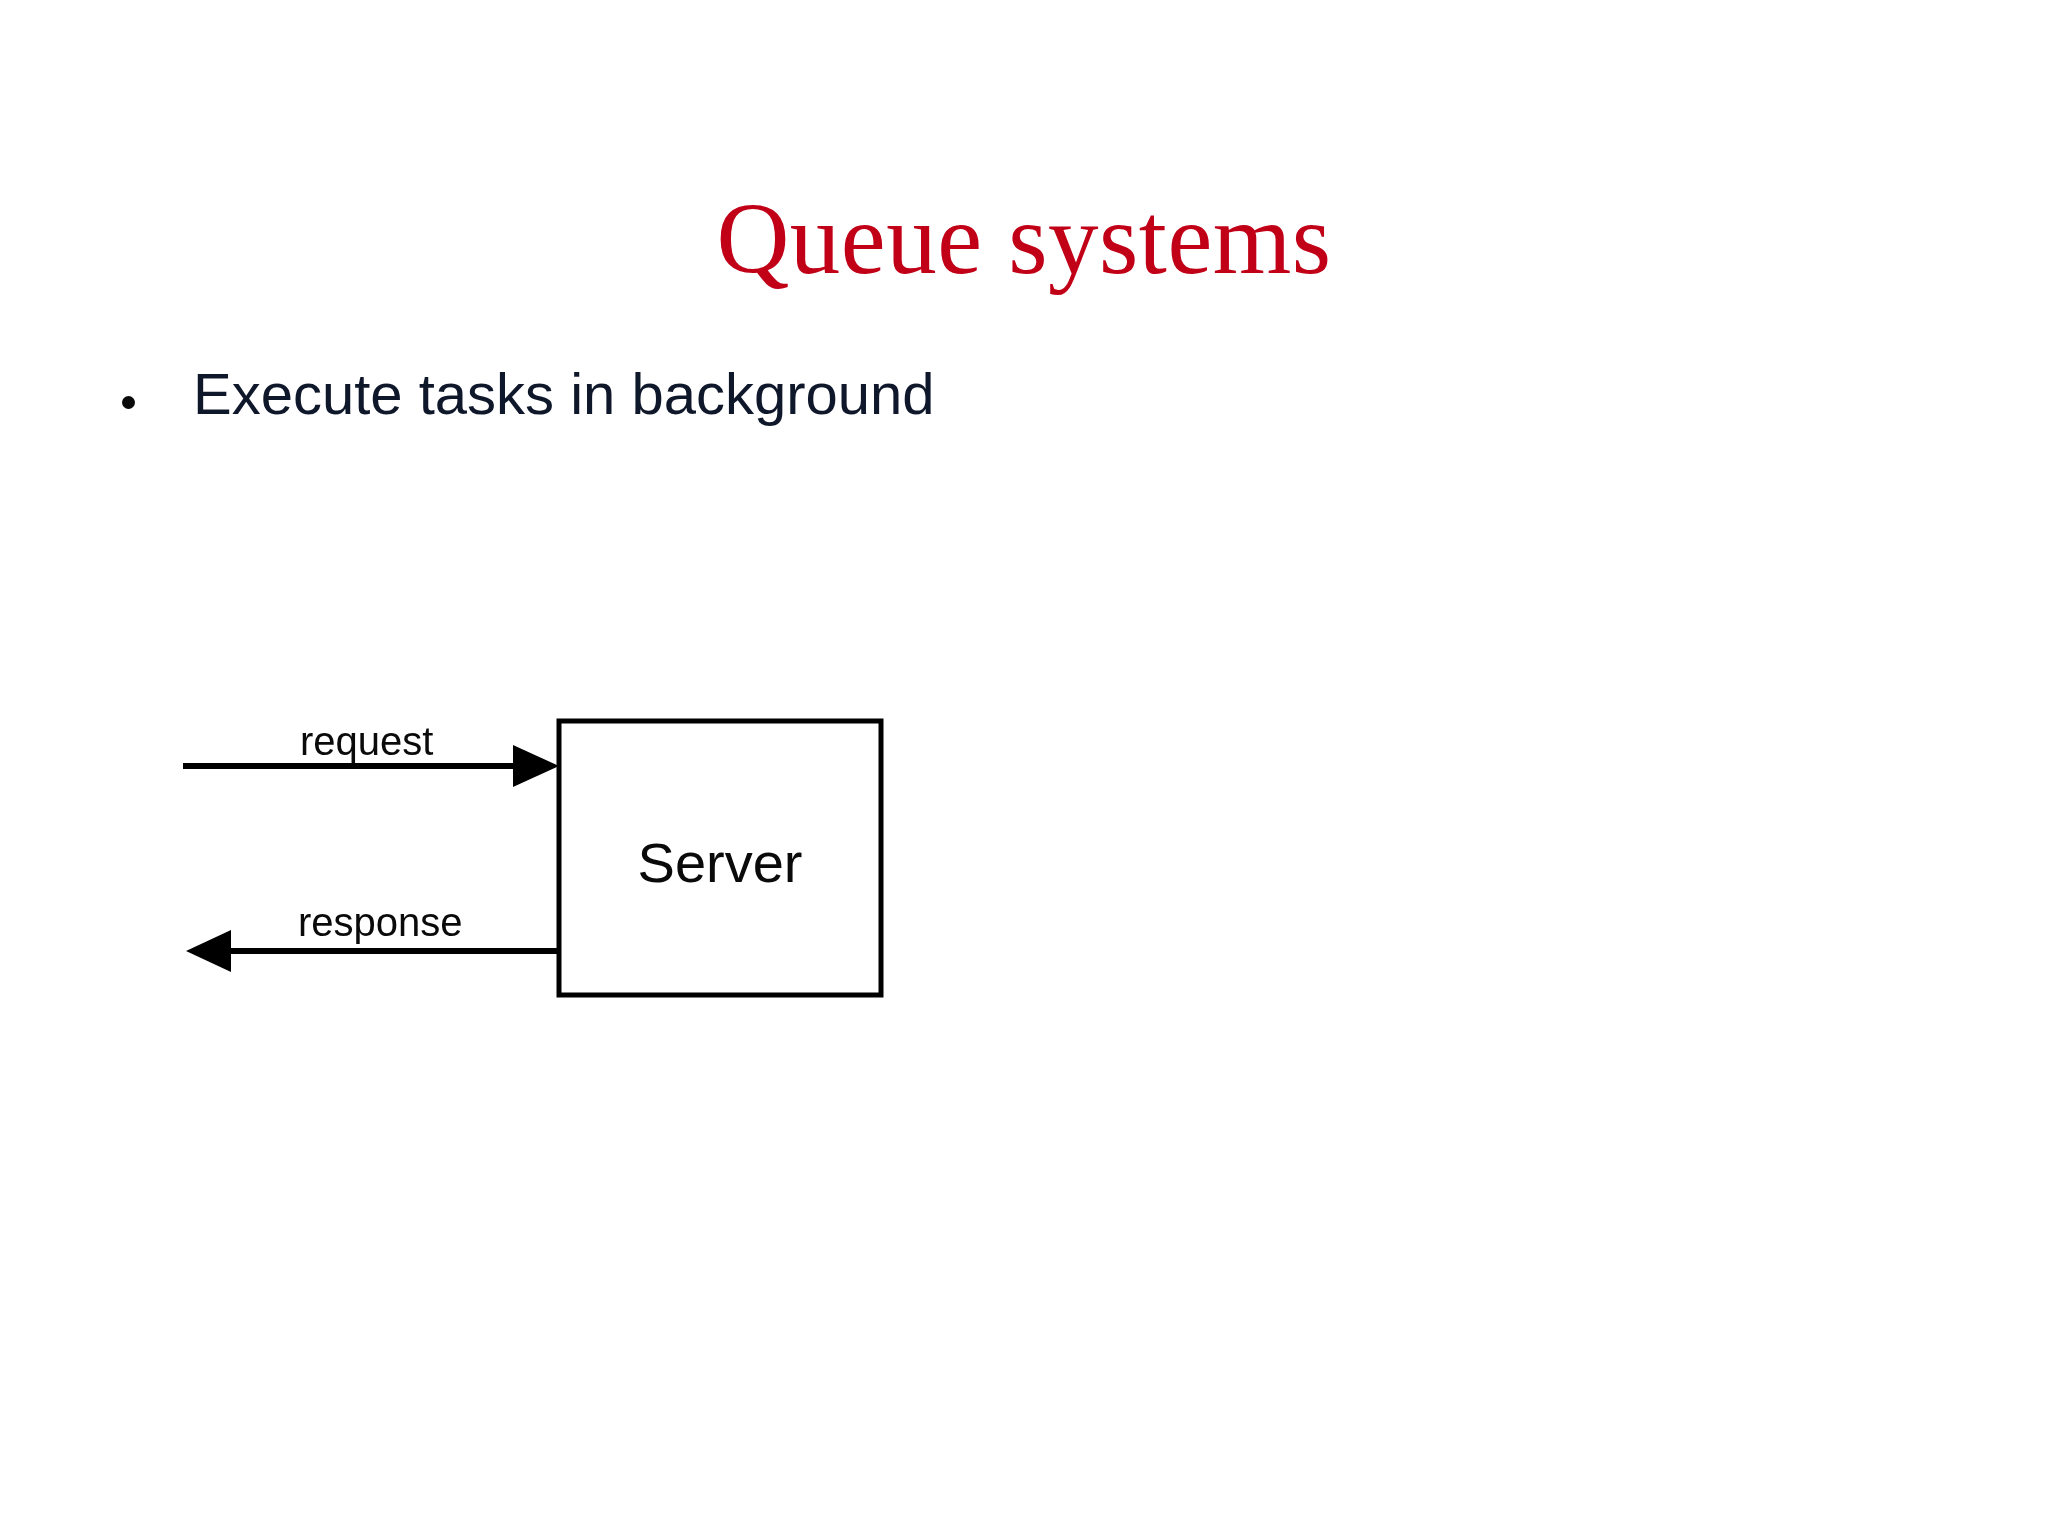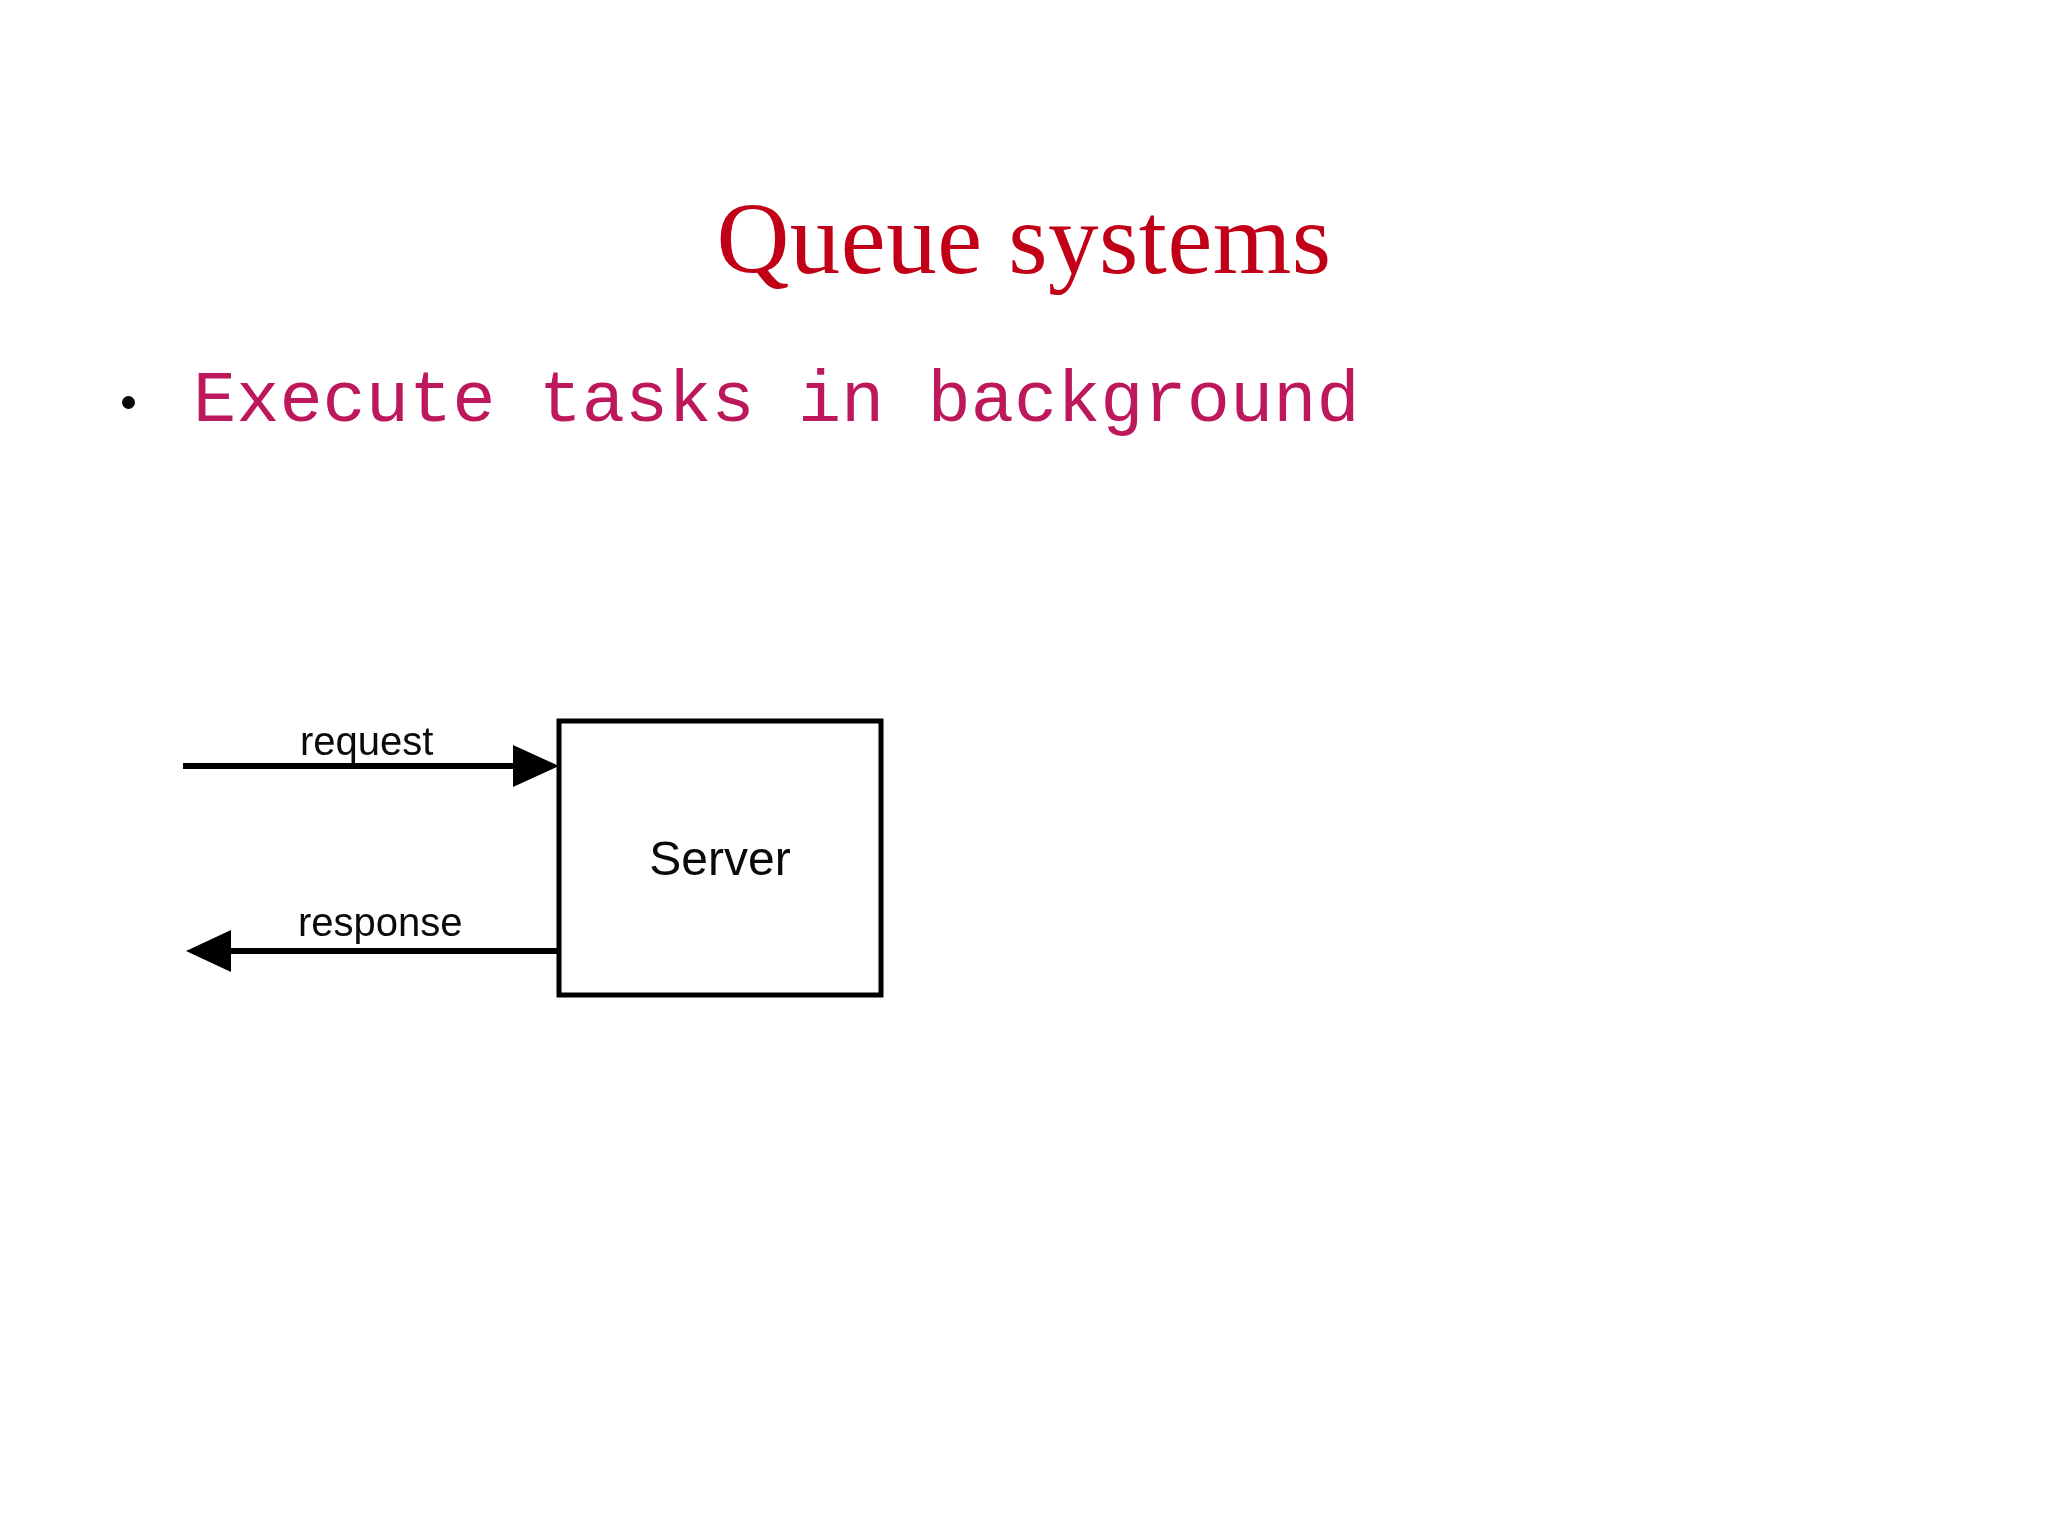--- a/index.html
+++ b/index.html
@@ -50,24 +50,24 @@
     top: 24px;
     width: 13px;
     height: 13px;
     background: #0a0a0a;
     border-radius: 50%;
   }
   .bullet-text {
     position: absolute;
     left: 83px;
     top: -13px;
-    font-family: Liberation Mono, monospace;
-    font-size: 72px;
+    font-family: Liberation Sans, sans-serif;
+    font-size: 58px;
     line-height: 1.22;
-    color: #be185d;
+    color: #0f172a;
     white-space: nowrap;
   }
 
   
   #diagram {
     position: absolute;
     left: 0;
     top: 0;
     width: 2048px;
     height: 1535px;
@@ -85,21 +85,21 @@
     white-space: nowrap;
     line-height: 1;
   }
   #label-request  { left: 300px; top: 714px; margin-top: 7px; }
   #label-response { left: 298px; top: 902px; }
   #label-server {
     left: 557px;
     top: 835px;
     width: 326px;
     text-align: center;
-    font-size: 48px;
+    font-size: 56px;
   }
 </style>
 </head>
 <body>
 
 <div id="slide">
 
   <h1 id="slide-title">Queue systems</h1>
 
   <div id="bullet-list">

